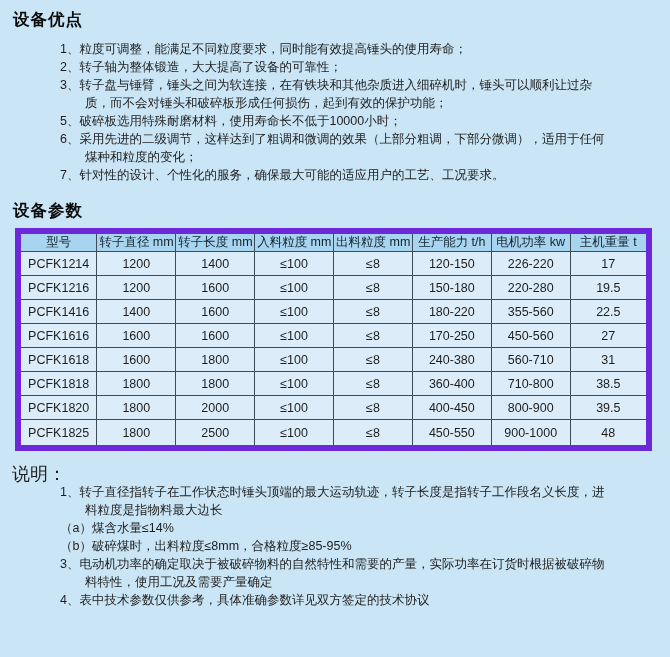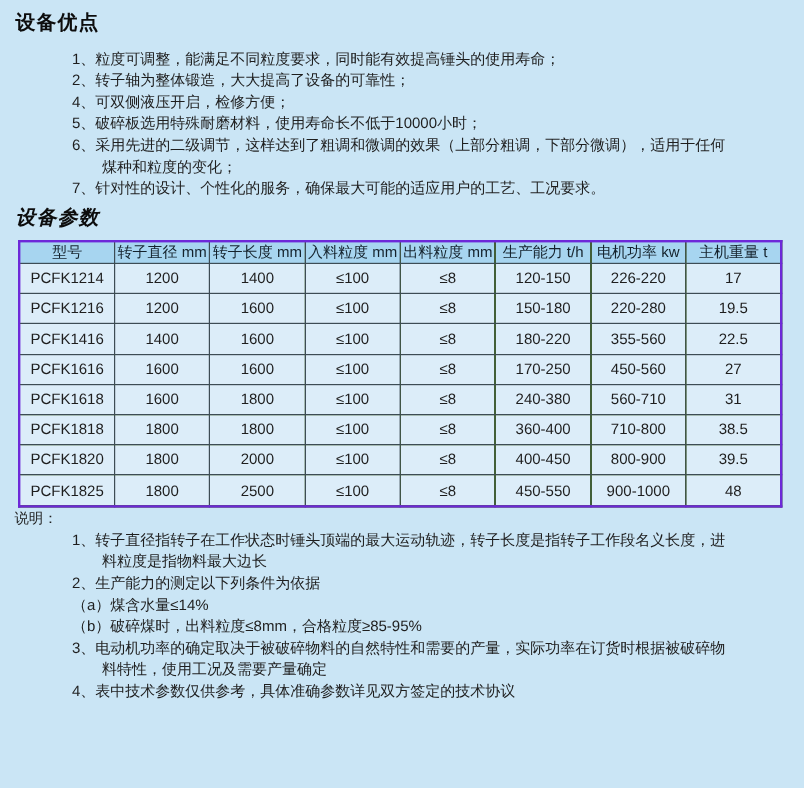--- a/index.html
+++ b/index.html
@@ -19,76 +19,76 @@
   }
   .section-title {
     font-size: 16.5px;
     font-weight: bold;
     color: #0d0d0d;
     line-height: 20px;
     margin: 0 0 0 1px;
     letter-spacing: 1px;
   }
   #advantages-title { margin-bottom: 11px; }
-  #parameters-title { margin-top: 6px; font-style: italic; }
+  #parameters-title { margin-top: 16px; }
   .list {
     font-size: 12.5px;
     line-height: 18px;
     max-width: 593px;
     color: #1e1e1e;
   }
   .list .list-item {
     padding-left: 25px;
     text-indent: -25px;
     margin-left: 48px;
   }
   table.params {
     border-collapse: collapse;
     table-layout: fixed;
     width: 637px;
     height: 223px;
     margin: 8px 0 0 3px;
-    border: 2px solid #6d28d9;
+    border: 6px solid #6d28d9;
     font-size: 12.5px;
-    background: #4d7c0f;
+    background: #0ea5e9;
   }
   table.params th, table.params td {
     border: 1px solid #3d4c55;
     text-align: center;
     vertical-align: middle;
     padding: 0 2px;
     overflow: hidden;
     white-space: nowrap;
   }
   table.params th {
     background: #a7d5f0;
     font-weight: normal;
     color: #14222c;
   }
   table.params td {
     background: #dcedf9;
     color: #1e1e1e;
   }
   .notes-title {
-    font-size: 12px;
+    font-size: 18px;
     line-height: 18px;
-    margin-top: 0;
+    margin-top: 14px;
   }
 </style>
 </head>
 <body>
 
 <div class="page">
 
   <h2 class="section-title" id="advantages-title">设备优点</h2>
 
   <div class="list" id="advantages-list">
       <div class="list-item">1、粒度可调整，能满足不同粒度要求，同时能有效提高锤头的使用寿命；</div>
       <div class="list-item">2、转子轴为整体锻造，大大提高了设备的可靠性；</div>
-      <div class="list-item">4、可双侧液压开启，检修方便；</div>
+      <div class="list-item">3、转子盘与锤臂，锤头之间为软连接，在有铁块和其他杂质进入细碎机时，锤头可以顺利让过杂质，而不会对锤头和破碎板形成任何损伤，起到有效的保护功能；</div>
       <div class="list-item">5、破碎板选用特殊耐磨材料，使用寿命长不低于10000小时；</div>
       <div class="list-item">6、采用先进的二级调节，这样达到了粗调和微调的效果（上部分粗调，下部分微调），适用于任何煤种和粒度的变化；</div>
       <div class="list-item">7、针对性的设计、个性化的服务，确保最大可能的适应用户的工艺、工况要求。</div>
     </div>
 
   <h2 class="section-title" id="parameters-title">设备参数</h2>
 
   <table class="params">
       <thead>
         <tr>
@@ -183,20 +183,19 @@
           <td>900-1000</td>
           <td>48</td>
         </tr>
       </tbody>
     </table>
 
   <div class="notes-title">说明：</div>
 
   <div class="list" id="notes-list">
       <div class="list-item">1、转子直径指转子在工作状态时锤头顶端的最大运动轨迹，转子长度是指转子工作段名义长度，进料粒度是指物料最大边长</div>
-      <div class="list-item">2、生产能力的测定以下列条件为依据</div>
       <div class="list-item">（a）煤含水量≤14%</div>
       <div class="list-item">（b）破碎煤时，出料粒度≤8mm，合格粒度≥85-95%</div>
       <div class="list-item">3、电动机功率的确定取决于被破碎物料的自然特性和需要的产量，实际功率在订货时根据被破碎物料特性，使用工况及需要产量确定</div>
       <div class="list-item">4、表中技术参数仅供参考，具体准确参数详见双方签定的技术协议</div>
     </div>
 
 </div>
 
 </body></html>

